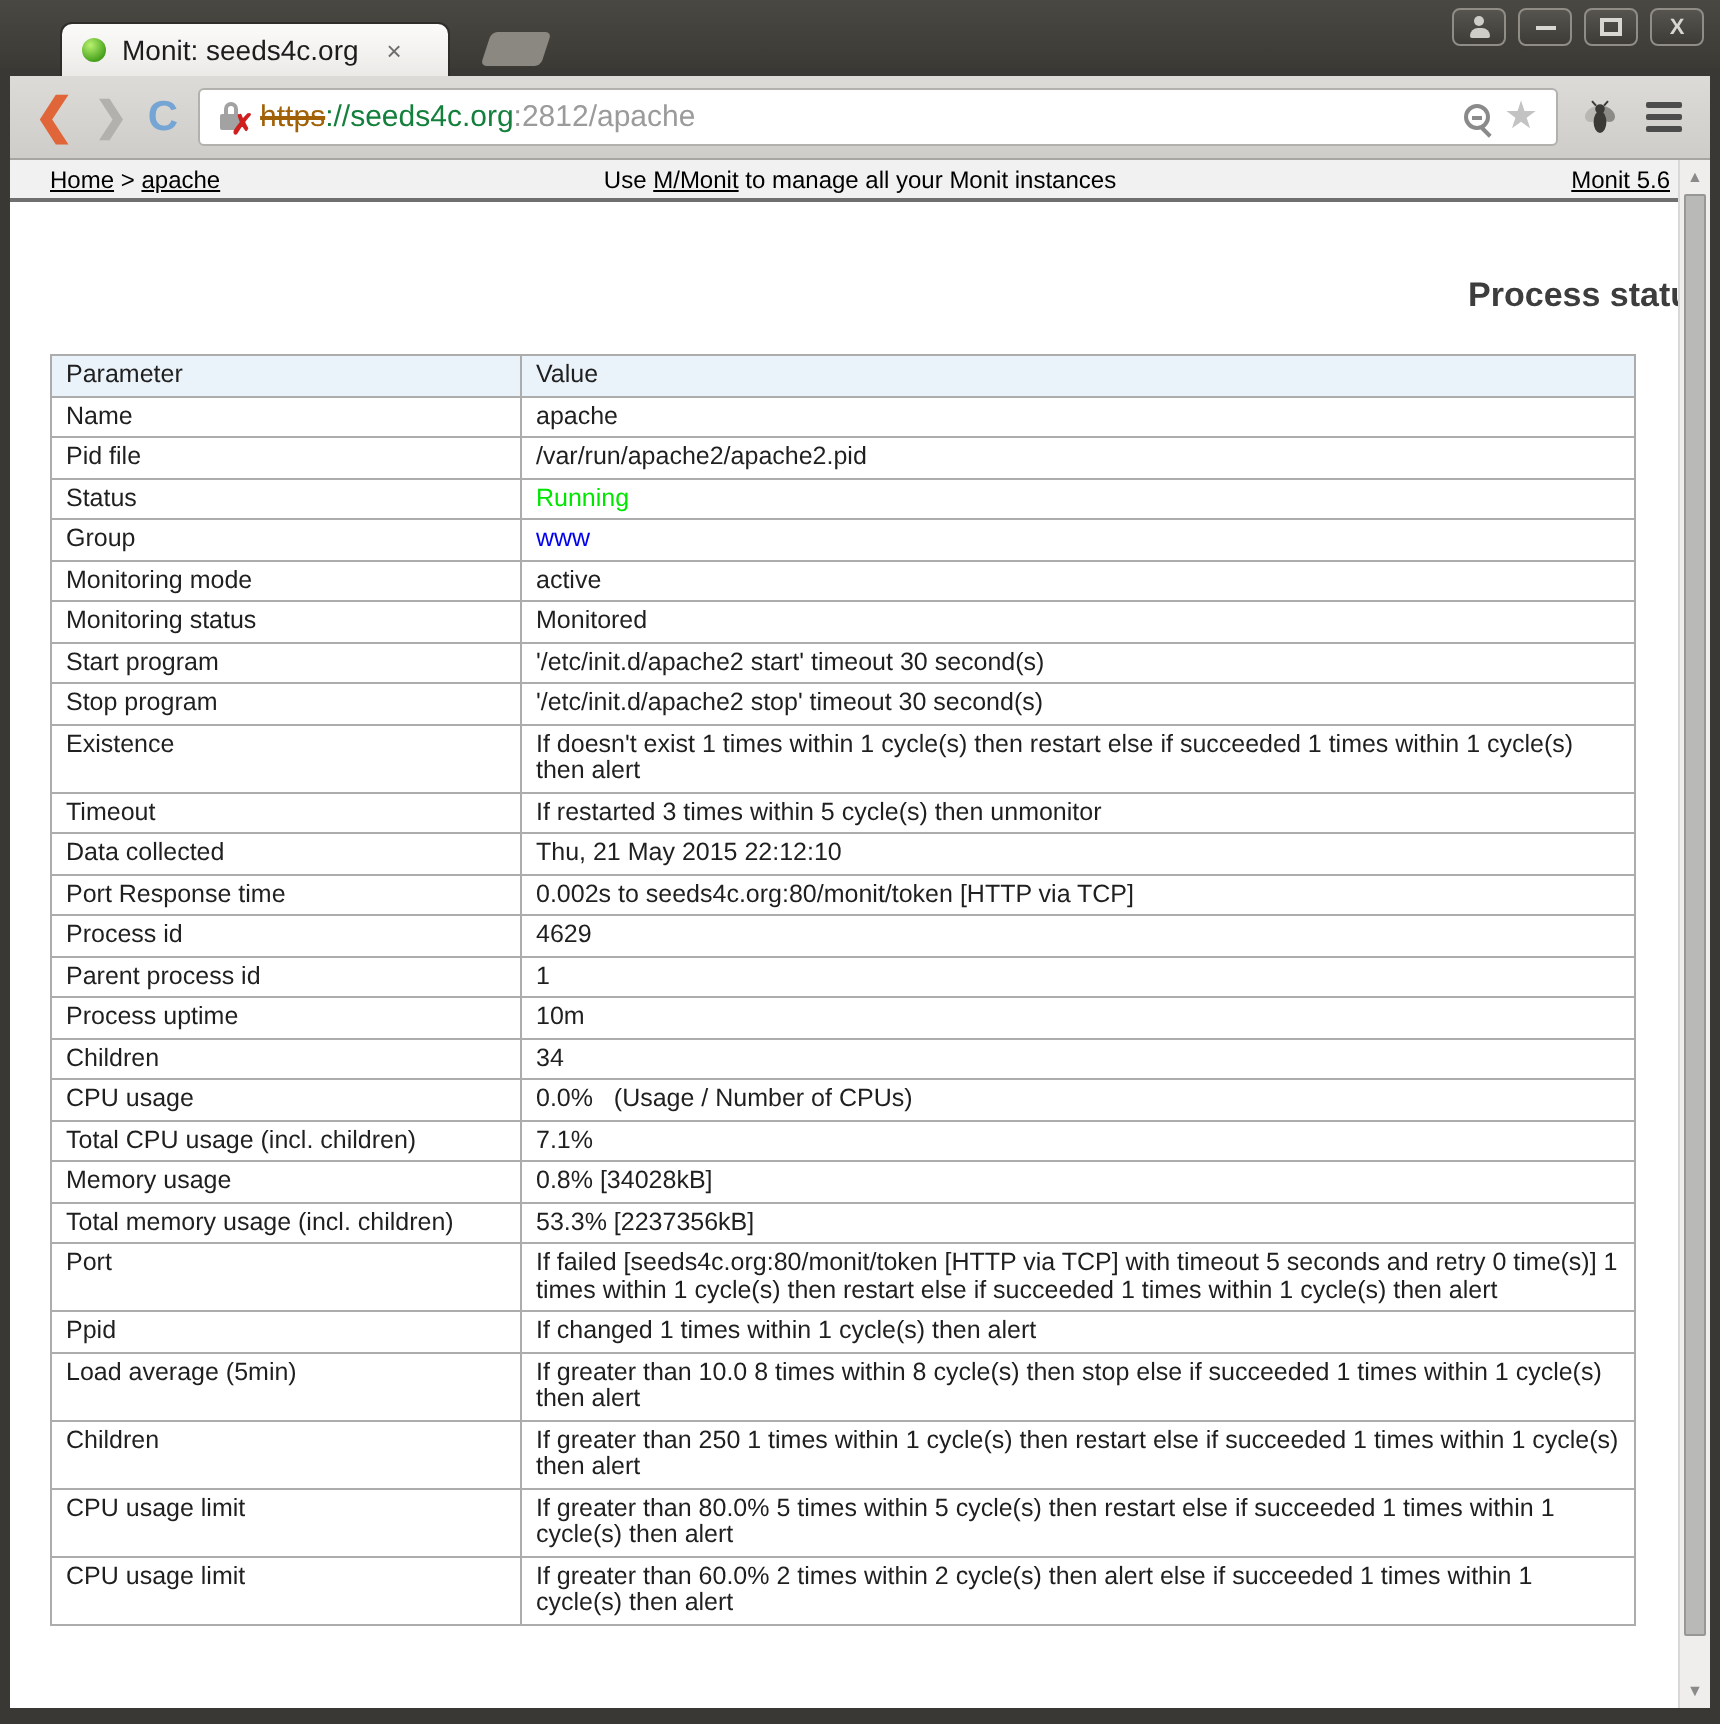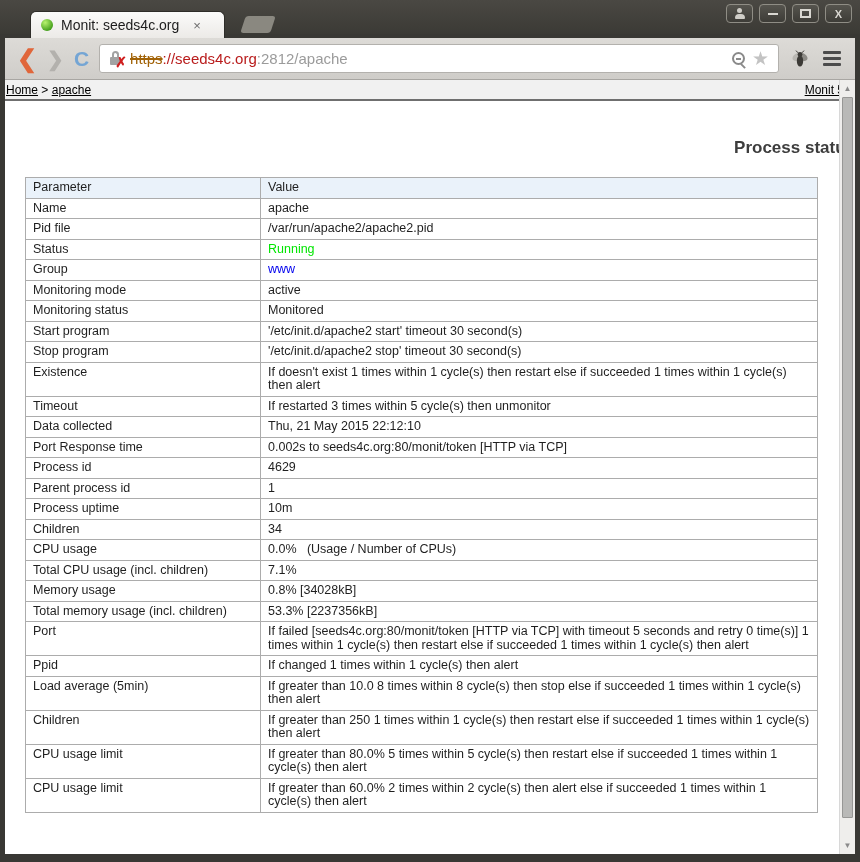--- a/index.html
+++ b/index.html
@@ -58,35 +58,35 @@
   .urlbar {
     flex:1; height:29px; background:#fff; border:1px solid #b3b1ad; border-radius:3px;
     display:flex; align-items:center; gap:7px; padding:0 9px; font-size:15px;
   }
   .lock-wrap { position:relative; width:14px; height:15px; flex:0 0 auto; }
   .lock-body { position:absolute; bottom:1px; left:1px; width:10px; height:8px; background:#a2a2a2; border-radius:1px; }
   .lock-shackle { position:absolute; top:0; left:2.5px; width:7px; height:7px;
     border:2px solid #a2a2a2; border-bottom:none; border-radius:4px 4px 0 0; }
   .lock-x { position:absolute; right:-4px; bottom:-3px; color:#cf1f1f; font-size:14px; font-weight:bold; line-height:1; }
   .url-scheme { color:#a16207; text-decoration:line-through; text-decoration-thickness:2px; }
-  .url-dark { color:#b91c1c; }
+  .url-dark { color:#15803d; }
   .url-gray { color:#9b9b9b; }
   .url-spacer { flex:1; }
   .zoom-icon { position:relative; width:13px; height:13px; border:2px solid #8a8a8a; border-radius:50%; flex:0 0 auto; }
   .zoom-icon::before { content:""; position:absolute; top:3.5px; left:2px; width:5px; height:2px; background:#8a8a8a; }
   .zoom-icon::after { content:""; position:absolute; bottom:-4px; right:-3px; width:6px; height:2px; background:#8a8a8a; transform:rotate(45deg); }
   .star-icon { color:#c3c3c3; font-size:19px; line-height:1; cursor:default; }
   .firebug-icon { width:22px; height:22px; cursor:default; }
   .menu-icon { display:flex; flex-direction:column; gap:3px; cursor:default; padding:2px; }
   .menu-icon span { width:18px; height:3px; background:#4c4c4c; border-radius:1px; }
 
   
   .topnav {
     height:21px; background:#f1f1f1; border-bottom:2px solid #6f6f6f;
-    display:flex; align-items:center; font-size:12px; color:#000; padding:0 1px; position:relative;
+    display:flex; align-items:center; font-size:12px; color:#000; padding:0 20px; position:relative;
   }
   .topnav a, .page-link { color:#000; text-decoration:underline; cursor:pointer; }
   .topnav-center { position:absolute; left:0; right:0; text-align:center; }
   .topnav-right { margin-left:auto; position:relative; z-index:1; }
   .topnav-left { position:relative; z-index:1; }
 
   
   .scrollbar {
     position:absolute; top:42px; right:0; bottom:0; width:16px;
     background:#efeeec; border-left:1px solid #d8d8d8; z-index:5;
@@ -173,20 +173,23 @@
         <span></span>
     </div>
   </div>
 
   <div class="topnav">
     <span class="topnav-left">
       <a>Home</a>
       <span>&gt;</span>
       <a>apache</a>
     </span>
+    <span class="topnav-center">
+      <span>Use </span><a>M/Monit</a><span> to manage all your Monit instances</span>
+    </span>
     <a class="topnav-right">Monit 5.6</a>
   </div>
 
   <div class="content">
     <div class="page-title">Process status</div>
 
     <table class="process">
       <thead>
         <tr>
           <th>Parameter</th>

